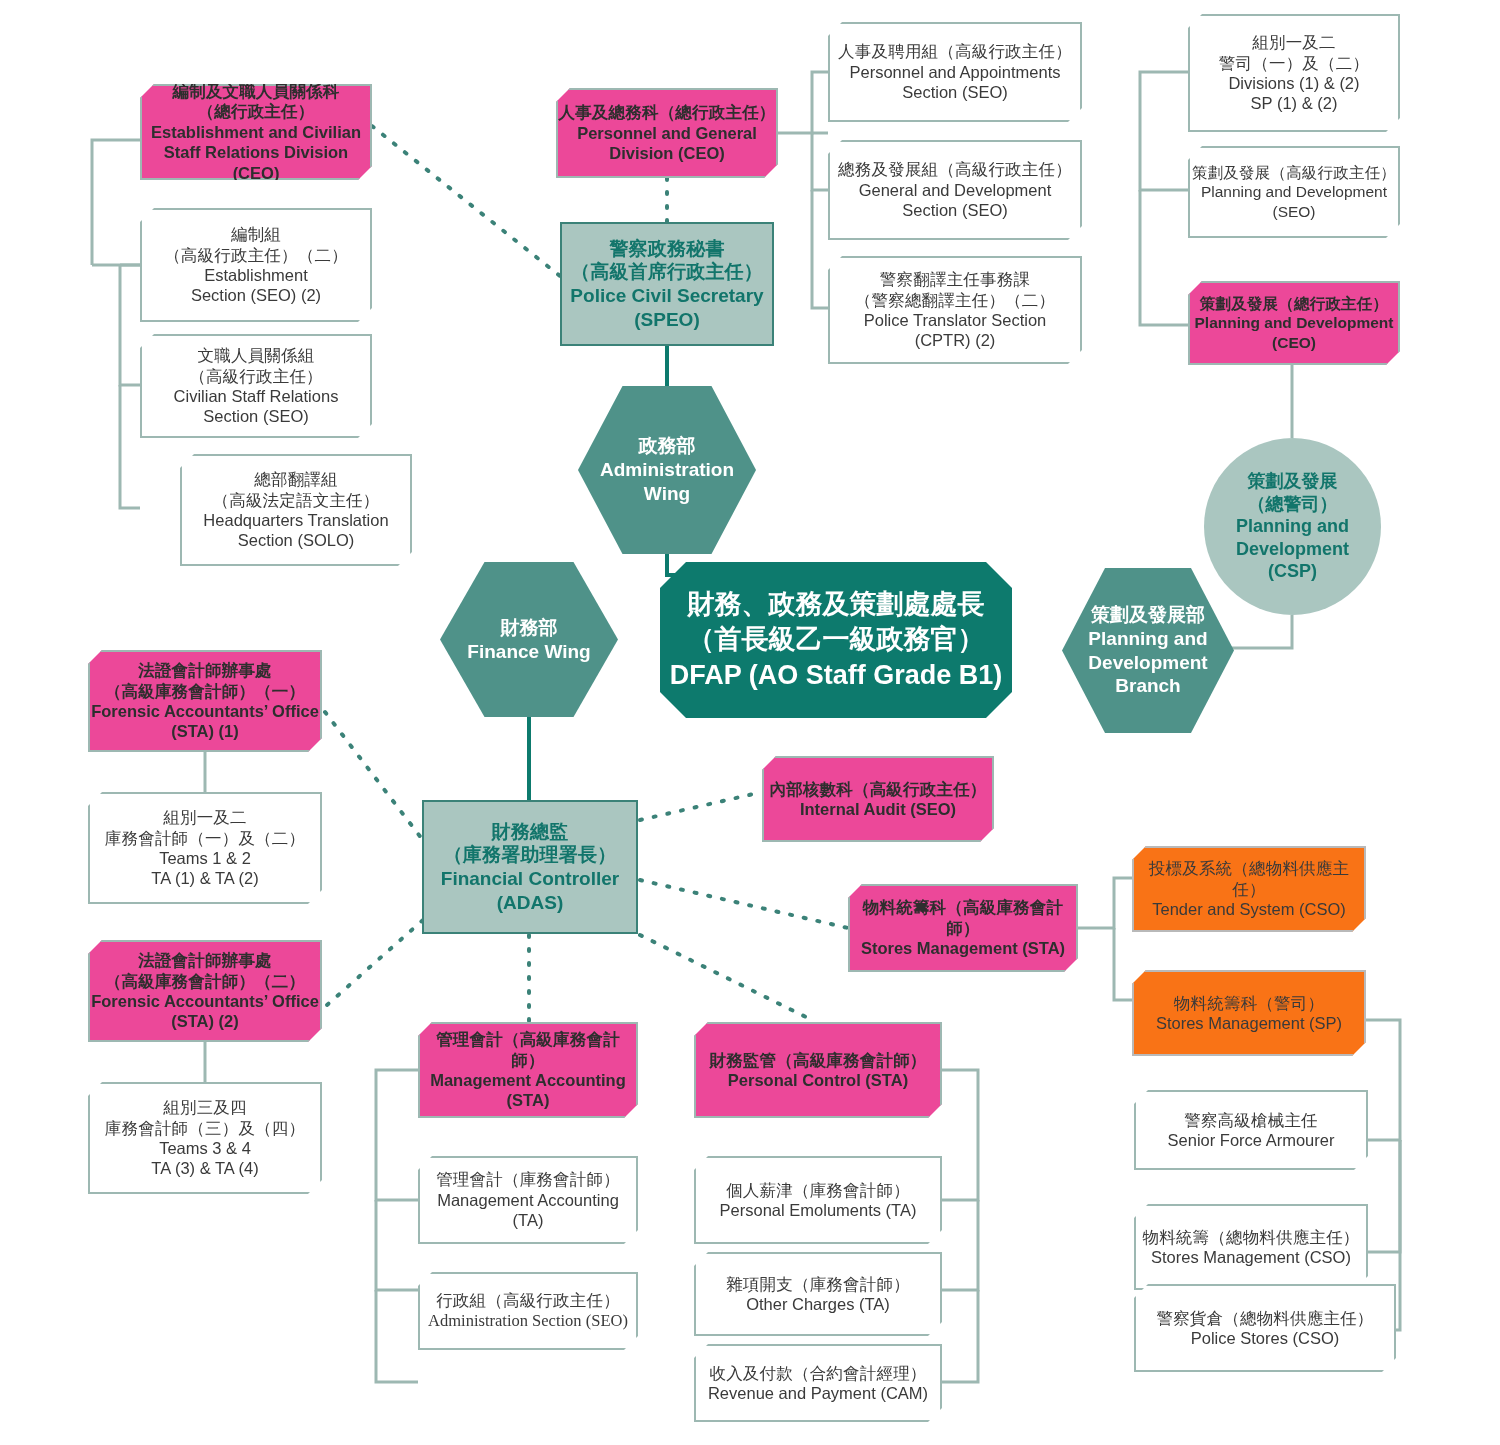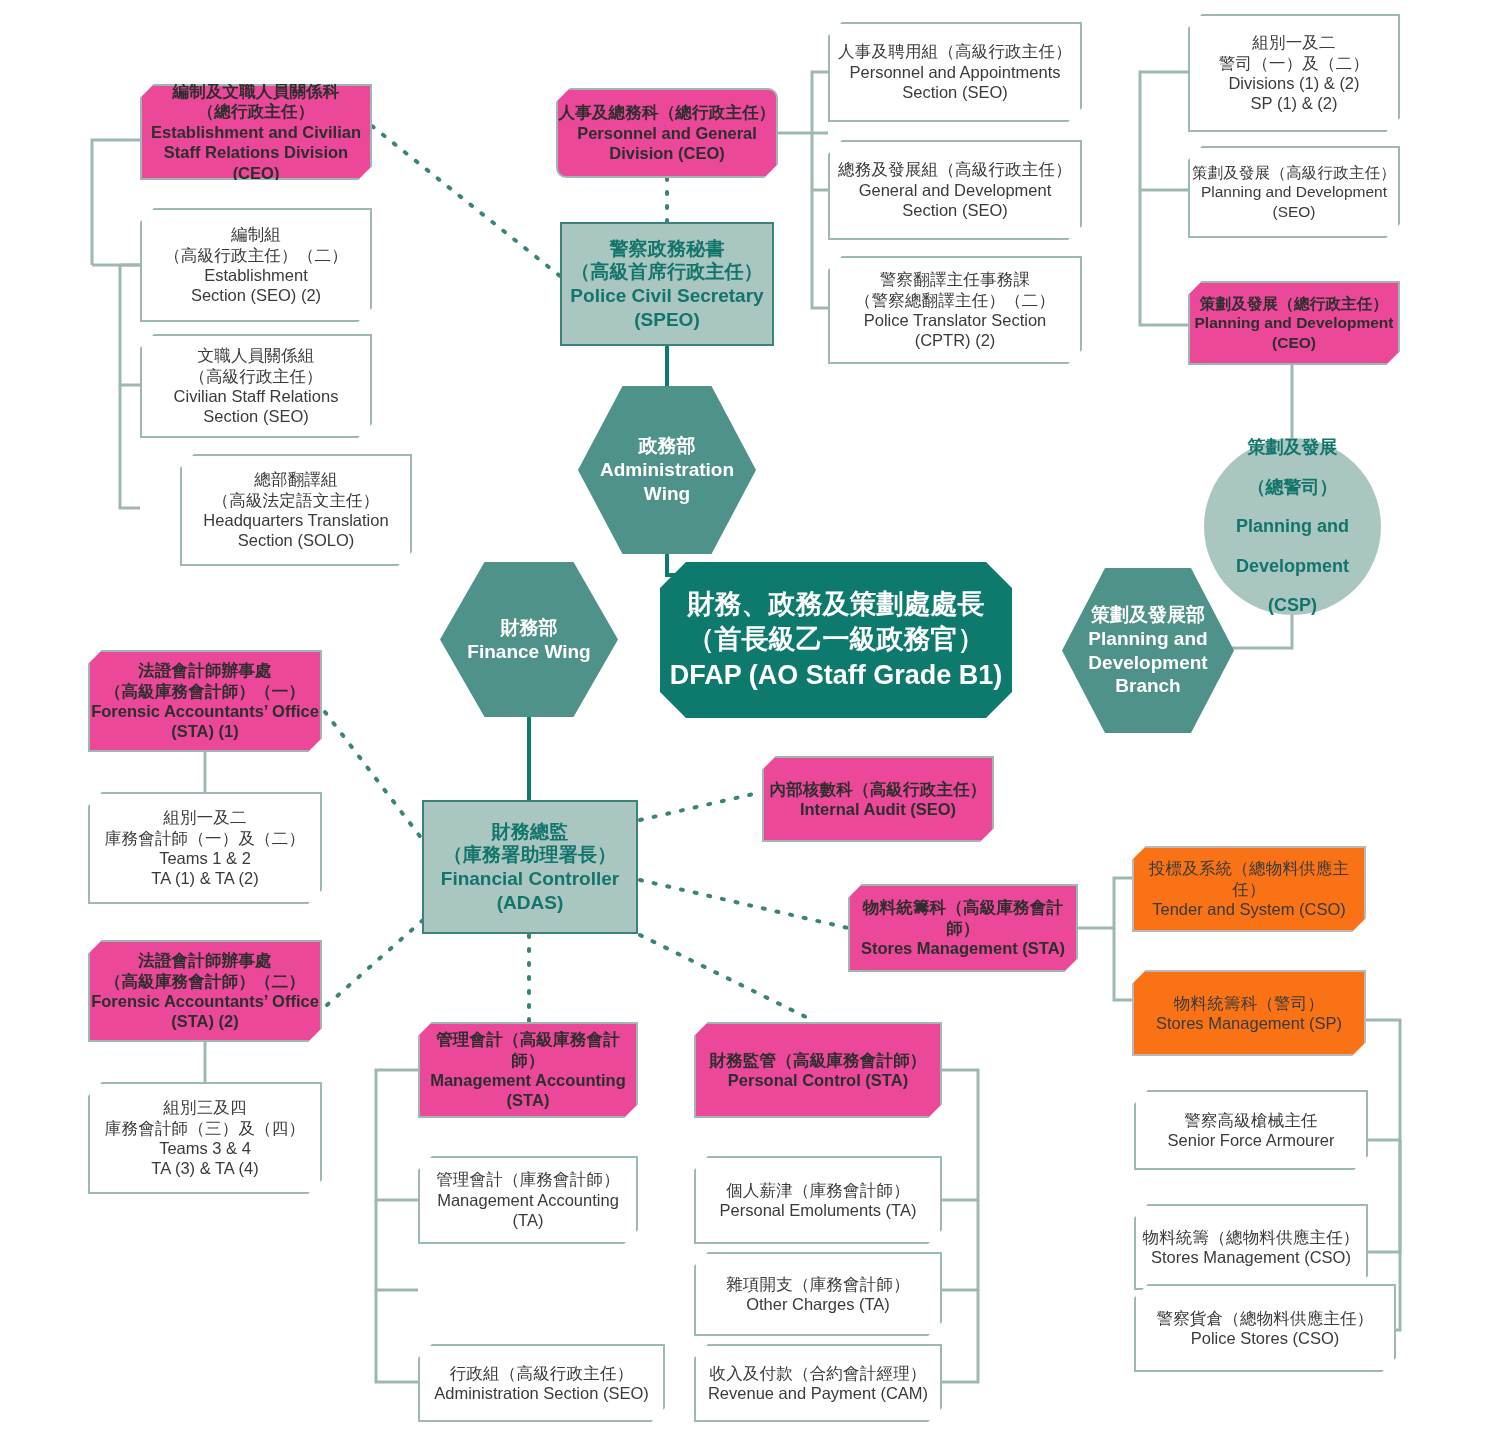--- a/index.html
+++ b/index.html
@@ -172,21 +172,21 @@
     <span class="en ln">Section (SEO)</span>
   </div>
 
   <div class="node" style="left:140px;top:454px;width:232px;height:112px;margin-left:40px;">
     <span class="zh ln">總部翻譯組</span>
     <span class="zh ln">（高級法定語文主任）</span>
     <span class="en ln">Headquarters Translation</span>
     <span class="en ln">Section (SOLO)</span>
   </div>
 
-  <div class="node fill" style="left:556px;top:88px;width:222px;height:90px;border-radius:10px;">
+  <div class="node fill" style="left:556px;top:88px;width:222px;height:90px;">
     <span class="zh ln">人事及總務科（總行政主任）</span>
     <span class="en ln">Personnel and General</span>
     <span class="en ln">Division (CEO)</span>
   </div>
 
   <div class="node teal" style="left:560px;top:222px;width:214px;height:124px;clip-path:none;">
     <span class="zh ln">警察政務秘書</span>
     <span class="zh ln">（高級首席行政主任）</span>
     <span class="en ln">Police Civil Secretary</span>
     <span class="en ln">(SPEO)</span>
@@ -223,21 +223,21 @@
     <span class="en ln">Planning and Development</span>
     <span class="en ln">(SEO)</span>
   </div>
 
   <div class="node fill small" style="left:1188px;top:281px;width:212px;height:84px;">
     <span class="zh ln">策劃及發展（總行政主任）</span>
     <span class="en ln">Planning and Development</span>
     <span class="en ln">(CEO)</span>
   </div>
 
-  <div class="circ" style="left:1204px;top:438px;width:177px;height:177px;flex-direction:column;gap:17px;">
+  <div class="circ" style="left:1204px;top:438px;width:177px;height:177px;flex-direction:column;">
     <span class="zh ln">策劃及發展</span>
     <span class="zh ln">（總警司）</span>
     <span class="en ln">Planning and</span>
     <span class="en ln">Development</span>
     <span class="en ln">(CSP)</span>
   </div>
 
   <div class="hex" style="left:578px;top:386px;width:178px;height:168px;flex-direction:column;">
     <span class="zh ln">政務部</span>
     <span class="en ln">Administration</span>
@@ -337,21 +337,21 @@
     <span class="en ln">Management Accounting</span>
     <span class="en ln">(STA)</span>
   </div>
 
   <div class="node" style="left:418px;top:1156px;width:220px;height:88px;">
     <span class="zh ln">管理會計（庫務會計師）</span>
     <span class="en ln">Management Accounting (TA)</span>
   </div>
 
 
-  <div class="node" style="left:418px;top:1344px;width:247px;height:78px;">
+  <div class="node" style="left:418px;top:1272px;width:220px;height:78px;font-family:Liberation Serif, serif;">
     <span class="zh ln">行政組（高級行政主任）</span>
     <span class="en ln">Administration Section (SEO)</span>
   </div>
 
   <div class="node fill" style="left:694px;top:1022px;width:248px;height:96px;">
     <span class="zh ln">財務監管（高級庫務會計師）</span>
     <span class="en ln">Personal Control (STA)</span>
   </div>
 
   <div class="node" style="left:694px;top:1156px;width:248px;height:88px;">

